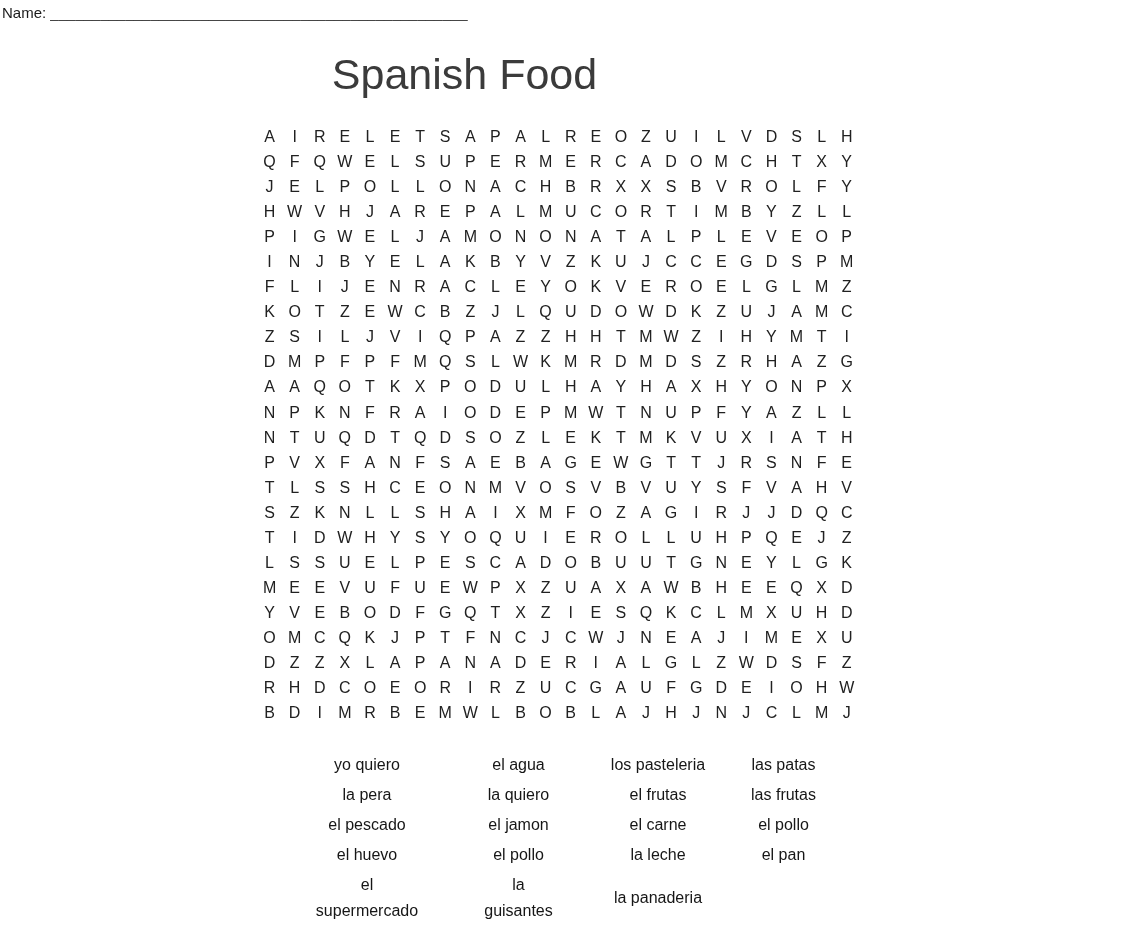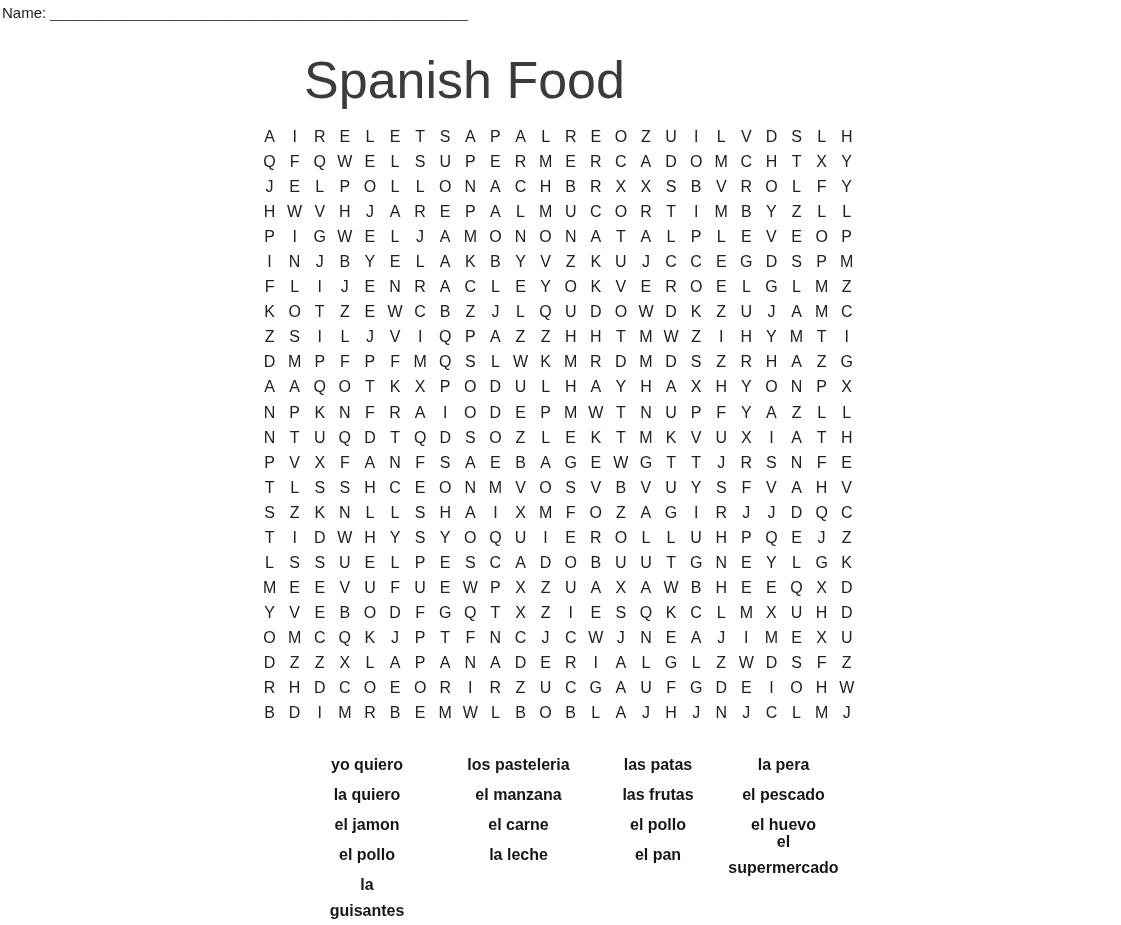--- a/index.html
+++ b/index.html
@@ -13,21 +13,21 @@
     color: #1a1a1a;
   }
   .field { position: absolute; top: 4px; font-size: 15px; color: #1a1a1a; white-space: nowrap; }
   .field-name { left: 2px; }
   .field-date { left: 941px; }
   .blank { color: #3a3a3a; letter-spacing: 0px; }
   .title {
     position: absolute;
     top: 50px; left: 0; width: 100%;
     text-align: center;
-    font-size: 52px;
+    font-size: 43px;
     font-weight: 400;
     color: #3b3b3b;
   }
   .letter-grid { position: absolute; left: 257px; top: 124px; }
   .grid-row { display: flex; height: 25.05px; }
   .grid-cell {
     display: inline-block;
     width: 25.1px; height: 25.05px; line-height: 25.05px;
     text-align: center;
     font-size: 16px;
@@ -39,21 +39,20 @@
     grid-template-columns: 150px 153px 126px 125px;
     grid-template-rows: 30px 30px 30px 30px 56px;
   }
   .word-cell {
     display: flex; align-items: center; justify-content: center;
     text-align: center;
     font-size: 16px;
     color: #161616;
     white-space: pre-line;
     line-height: 26px;
-    font-weight: bold;
   }
 </style>
 </head>
 <body>
 
 <div class="page">
 
   <div class="field field-name">
     <span>Name:</span>
     <span class="blank">__________________________________________________</span>
@@ -688,34 +687,36 @@
         <span class="grid-cell">J</span>
         <span class="grid-cell">C</span>
         <span class="grid-cell">L</span>
         <span class="grid-cell">M</span>
         <span class="grid-cell">J</span>
       </div>
     </div>
 
   <div class="word-list" id="word-list">
       <div class="word-cell">yo quiero</div>
+      <div class="word-cell">el agua</div>
       <div class="word-cell">los pasteleria</div>
       <div class="word-cell">las patas</div>
       <div class="word-cell">la pera</div>
       <div class="word-cell">la quiero</div>
-      <div class="word-cell">el manzana</div>
+      <div class="word-cell">el frutas</div>
       <div class="word-cell">las frutas</div>
       <div class="word-cell">el pescado</div>
       <div class="word-cell">el jamon</div>
       <div class="word-cell">el carne</div>
       <div class="word-cell">el pollo</div>
       <div class="word-cell">el huevo</div>
       <div class="word-cell">el pollo</div>
       <div class="word-cell">la leche</div>
       <div class="word-cell">el pan</div>
       <div class="word-cell">el
 supermercado</div>
       <div class="word-cell">la
 guisantes</div>
+      <div class="word-cell">la panaderia</div>
       <div class="word-cell"></div>
     </div>
 
 </div>
 
 </body></html>

